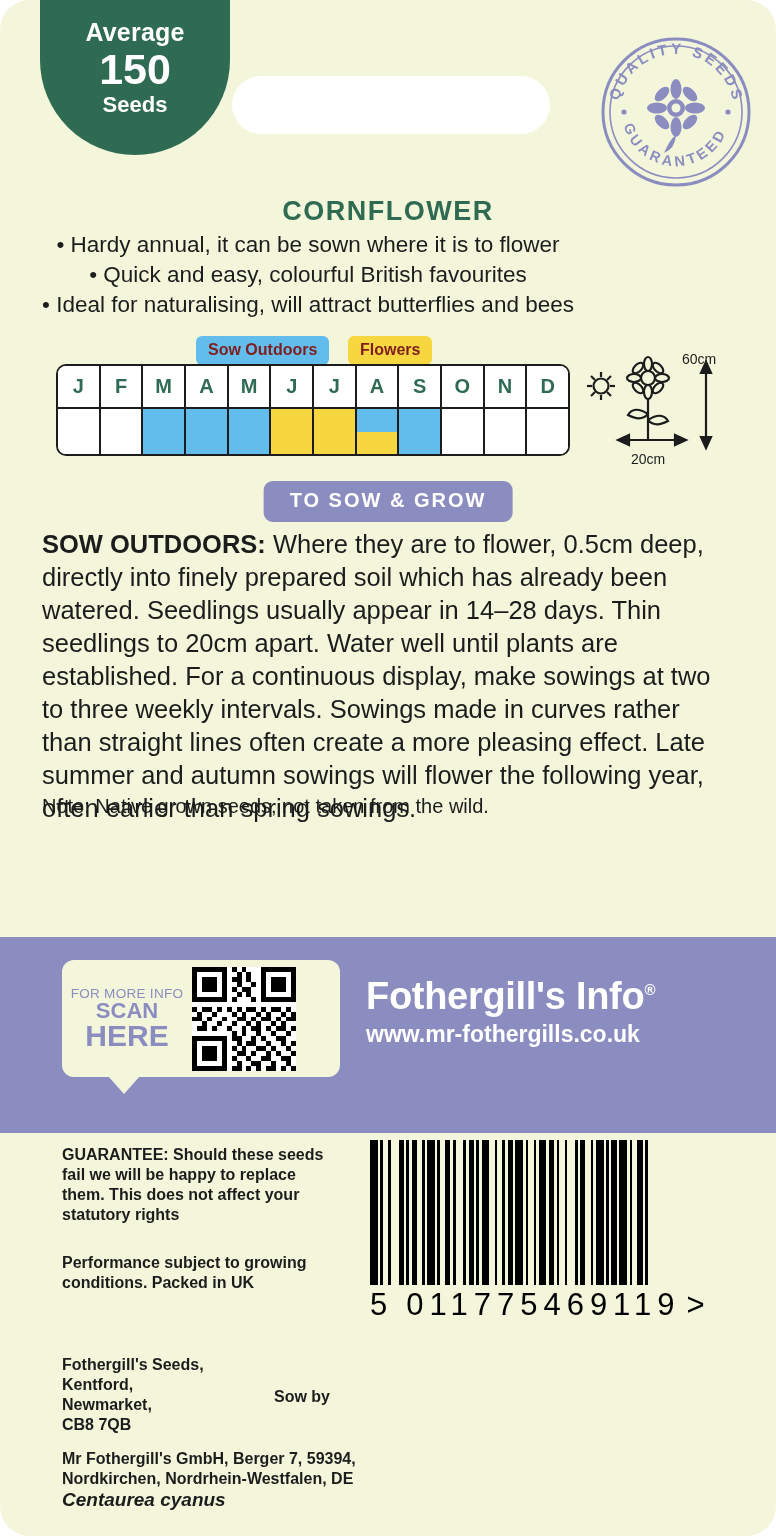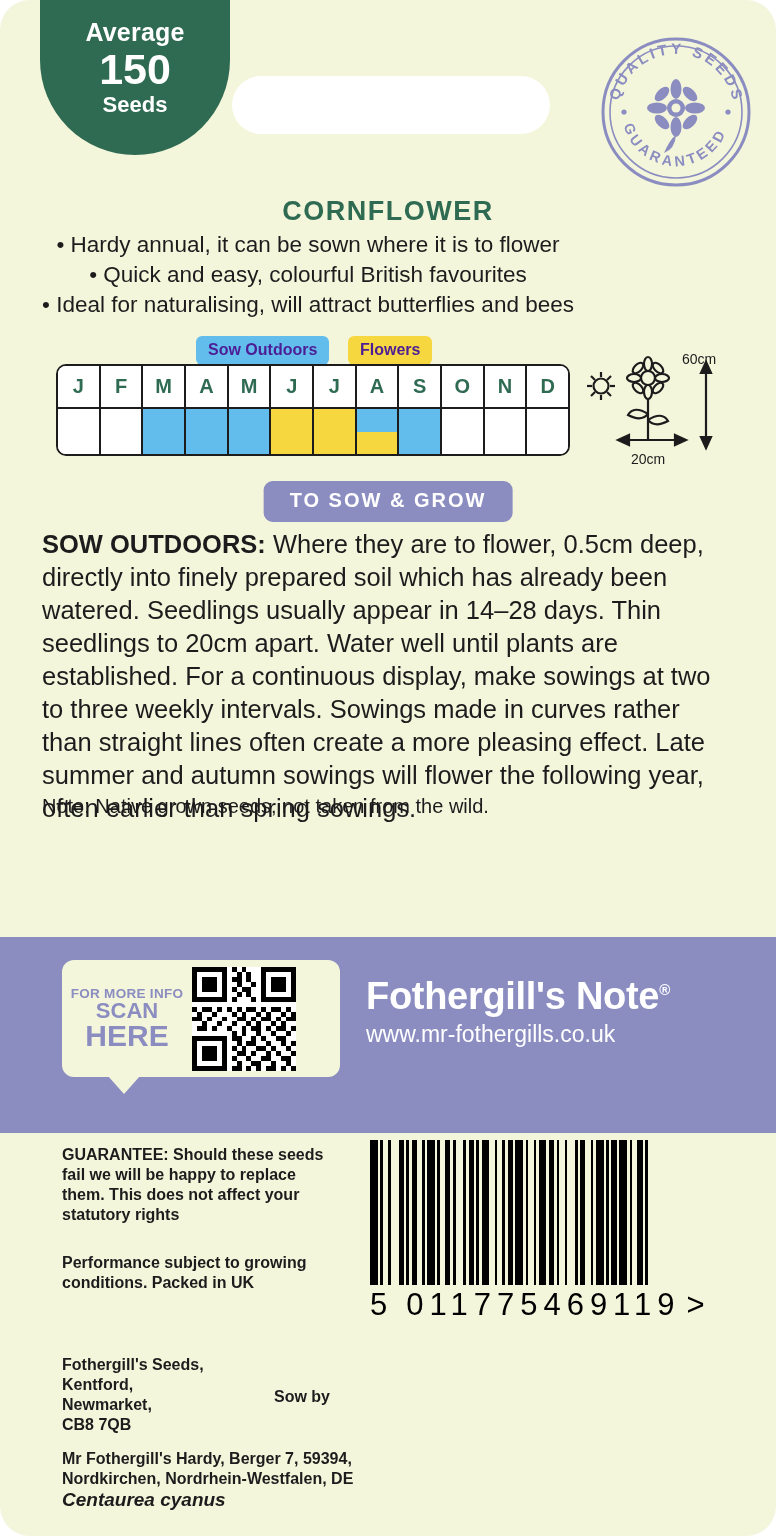--- a/index.html
+++ b/index.html
@@ -53,21 +53,21 @@
   .bullets {
     position: absolute; top: 230px; left: 0; width: 616px;
     text-align: center; color: #1c1c1c;
   }
   .bullets div { font-size: 22.5px; line-height: 30px; }
 
   
   .cal-wrap { position: absolute; top: 336px; left: 56px; width: 664px; }
   .tag {
     display: inline-block;
-    font-size: 16px; font-weight: bold; color: #4c1d95;
+    font-size: 16px; font-weight: bold; color: #7f1d1d;
     border-radius: 6px; padding: 5px 12px 6px;
   }
   .tag.sow { background: #62bdec; position: absolute; left: 140px; top: 0; }
   .tag.flo { background: #f6d740; position: absolute; left: 292px; top: 0; }
 
   .cal {
     position: absolute; top: 28px; left: 0;
     width: 514px; height: 92px;
     border: 2.5px solid #1c1c1c;
     border-radius: 10px;
@@ -120,29 +120,29 @@
     display: flex; align-items: center;
   }
   .scan-card:after {
     content: ""; position: absolute; left: 46px; bottom: -17px;
     width: 0; height: 0;
     border-left: 16px solid transparent;
     border-right: 16px solid transparent;
     border-top: 18px solid #f4f6dc;
   }
   .scan-text { width: 130px; text-align: center; color: #8b8dc0; }
-  .scan-text .s1 { font-size: 13.5px; font-weight: bold; letter-spacing: .3px; }
+  .scan-text .s1 { font-size: 13.5px; font-weight: normal; letter-spacing: .3px; }
   .scan-text .s2 { font-size: 22px; font-weight: bold; line-height: .95; }
   .scan-text .s3 { font-size: 30px; font-weight: bold; line-height: .95; }
   .qr { width: 104px; height: 104px; }
   .band-right { position: absolute; left: 366px; top: 975px; width: 392px; color:#fff; }
   .band-right .ftitle { font-size: 38px; font-weight: bold; letter-spacing: -.3px; }
   .band-right .ftitle sup { font-size: 15px; vertical-align: super; }
   .band-right .l2 { font-size: 21px; margin-top: 6px; }
-  .band-right .l3 { font-size: 23px; font-weight: normal; margin-top: 3px; }
+  .band-right .l3 { font-size: 23px; font-weight: bold; margin-top: 3px; }
 
   
   .guarantee {
     position: absolute; left: 62px; top: 1145px; width: 270px;
     font-size: 16px; font-weight: bold; line-height: 20px; color: #1c1c1c;
   }
   .guarantee .blk2 { margin-top: 28px; }
 
   .barcode-box { position: absolute; left: 370px; top: 1140px; width: 360px; }
   .barcode { height: 145px; display: flex; align-items: flex-end; }
@@ -484,21 +484,21 @@
             <rect x="15" y="20" width="2" height="1"></rect>
           <rect x="18" y="20" width="1" height="1"></rect>
             <rect x="20" y="20" width="1" height="1"></rect>
         </g>
       </svg>
     </div>
   </div>
 
   <div class="band-right">
     <div class="ftitle">
-      <span>Fothergill's Note</span><sup>®</sup>
+      <span>Fothergill's Info</span><sup>®</sup>
     </div>
     <div class="l3">www.mr-fothergills.co.uk</div>
   </div>
 
   <div class="guarantee">
     <div>GUARANTEE: Should these seeds fail we will be happy to replace them. This does not affect your statutory rights</div>
     <div class="blk2">Performance subject to growing conditions. Packed in UK</div>
   </div>
 
   <div class="barcode-box">
@@ -579,19 +579,19 @@
       <span style="letter-spacing:6px">011775469119</span>
       <span style="margin-left:6px">&gt;</span>
     </div>
   </div>
 
   <div class="addr">
     <div>Fothergill's Seeds,</div>
     <div>Kentford,</div>
     <div>Newmarket,</div>
     <div>CB8 7QB</div>
-    <div class="b2">Mr Fothergill's Hardy, Berger 7, 59394,</div>
+    <div class="b2">Mr Fothergill's GmbH, Berger 7, 59394,</div>
     <div>Nordkirchen, Nordrhein-Westfalen, DE</div>
   </div>
   <div class="sowby">Sow by</div>
   <div class="latin">Centaurea cyanus</div>
 
 </div>
 
 </body></html>

